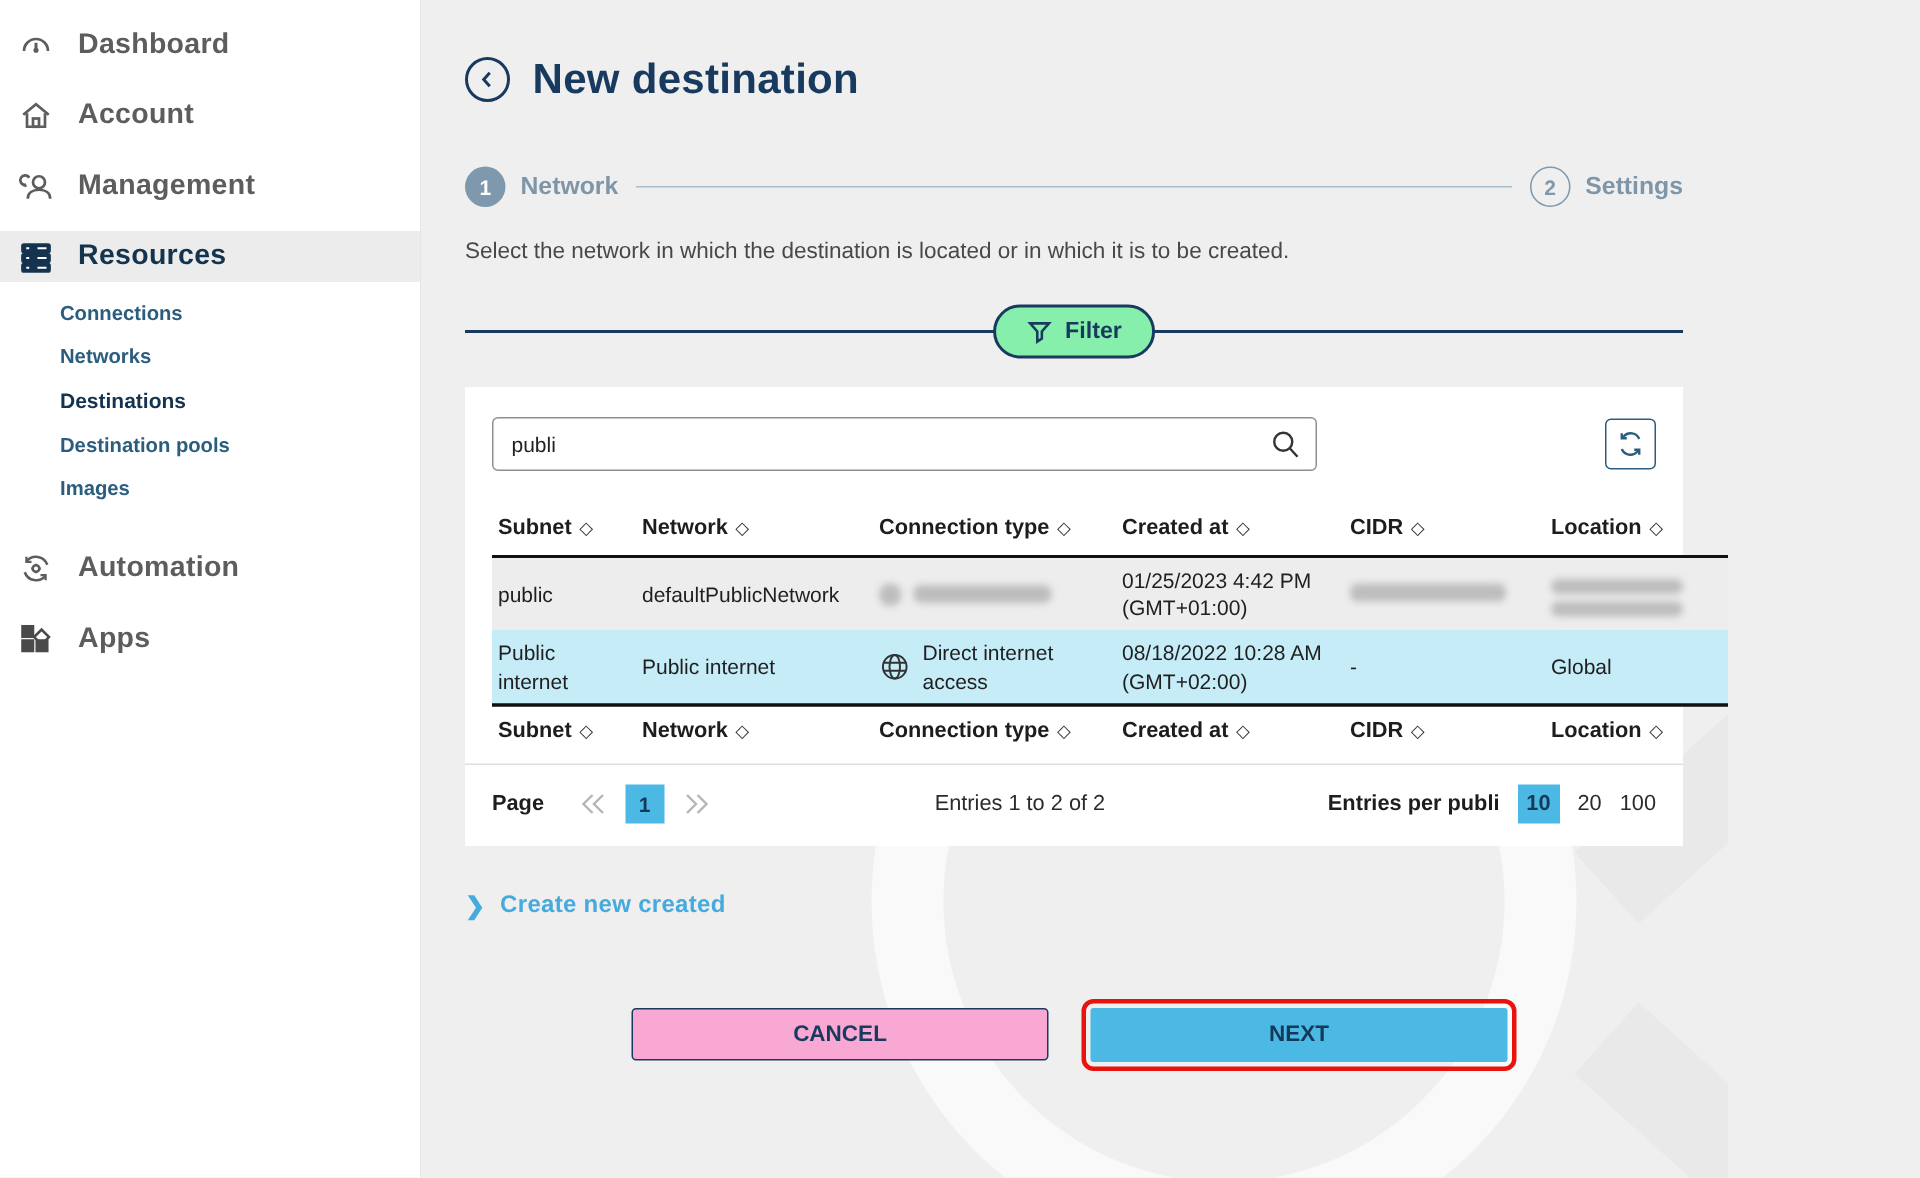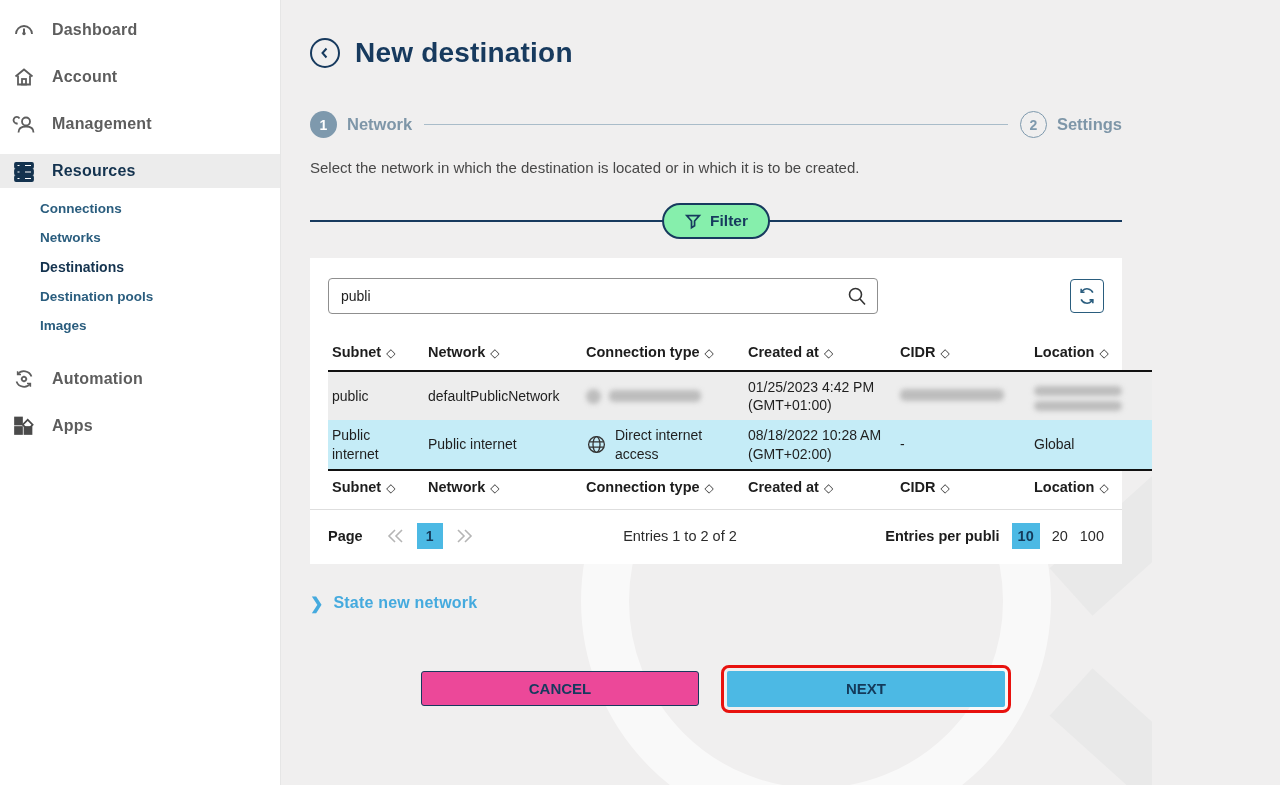--- a/index.html
+++ b/index.html
@@ -4,21 +4,21 @@
 <style>
   * { margin:0; padding:0; box-sizing:border-box; }
   html,body { width:1280px; height:785px; overflow:hidden;
     font-family:"Liberation Sans", sans-serif; background:#f0efef; }
 
   
   .sidebar { position:absolute; left:0; top:0; width:281px; height:785px;
     background:#ffffff; border-right:1px solid #e6e6e6; z-index:5; }
   .nav-item { display:flex; align-items:center; gap:16px; height:34px;
     padding-left:12px; margin-top:13px; cursor:pointer; }
-  .nav-item .nav-label { font-size:16px; font-weight:600; color:#5d5d5d; letter-spacing:.2px; }
+  .nav-item .nav-label { font-size:19px; font-weight:600; color:#5d5d5d; letter-spacing:.2px; }
   .nav-item.selected { background:#ececec; }
   .nav-item.selected .nav-label { color:#14334f; font-weight:700; }
   .nav-icon { width:24px; height:24px; flex:0 0 24px; }
   .subnav { margin:6px 0 2px 0; }
   .subnav-item { padding:7px 16px 7px 40px; font-size:13.5px; font-weight:600;
     color:#2a5d7e; cursor:pointer; }
   .subnav-item.selected { color:#14334f; font-weight:700; font-size:14px; }
 
   
   .main { position:absolute; left:281px; top:0; width:871px; height:785px;
@@ -106,21 +106,21 @@
   .pp-opt.selected { background:#4cb9e4; color:#143a5a; font-weight:700; min-width:28px; height:26px;
     display:flex; align-items:center; justify-content:center; }
 
   
   .create-link { margin-top:30px; display:flex; align-items:center; gap:10px; cursor:pointer; width:max-content; }
   .create-link .chev { color:#45aade; font-size:16px; font-weight:700; }
   .create-link .txt { color:#45aade; font-size:16px; font-weight:700; letter-spacing:.2px; }
 
   
   .footer-actions { margin-top:52px; display:flex; justify-content:center; align-items:center; gap:22px; }
-  .btn-cancel { width:278px; height:35px; background:#ec4899; border:1px solid #173a5e; border-radius:3px;
+  .btn-cancel { width:278px; height:35px; background:#f9a8d4; border:1px solid #173a5e; border-radius:3px;
     font-size:15px; font-weight:700; color:#173a5e; cursor:pointer; font-family:"Liberation Sans",sans-serif; }
   .next-annotation { border:3px solid #e8120e; border-radius:8px; padding:3px; }
   .btn-next { width:278px; height:36px; background:#4cb9e4; border:none; border-radius:2px;
     font-size:15px; font-weight:700; color:#143a5a; cursor:pointer; font-family:"Liberation Sans",sans-serif;text-align:center; }
 </style>
 </head>
 <body>
 
 <div class="sidebar">
 
@@ -346,21 +346,21 @@
           <span class="pg-label">Entries per publi</span>
           <span class="pp-opt selected">10</span>
           <span class="pp-opt">20</span>
           <span class="pp-opt">100</span>
         </div>
       </div>
     </div>
 
     <div class="create-link">
       <span class="chev">❯</span>
-      <span class="txt">State new network</span>
+      <span class="txt">Create new created</span>
     </div>
 
     <div class="footer-actions">
       <button class="btn-cancel">CANCEL</button>
       <div class="next-annotation">
         <button class="btn-next">NEXT</button>
       </div>
     </div>
 
   </div>

